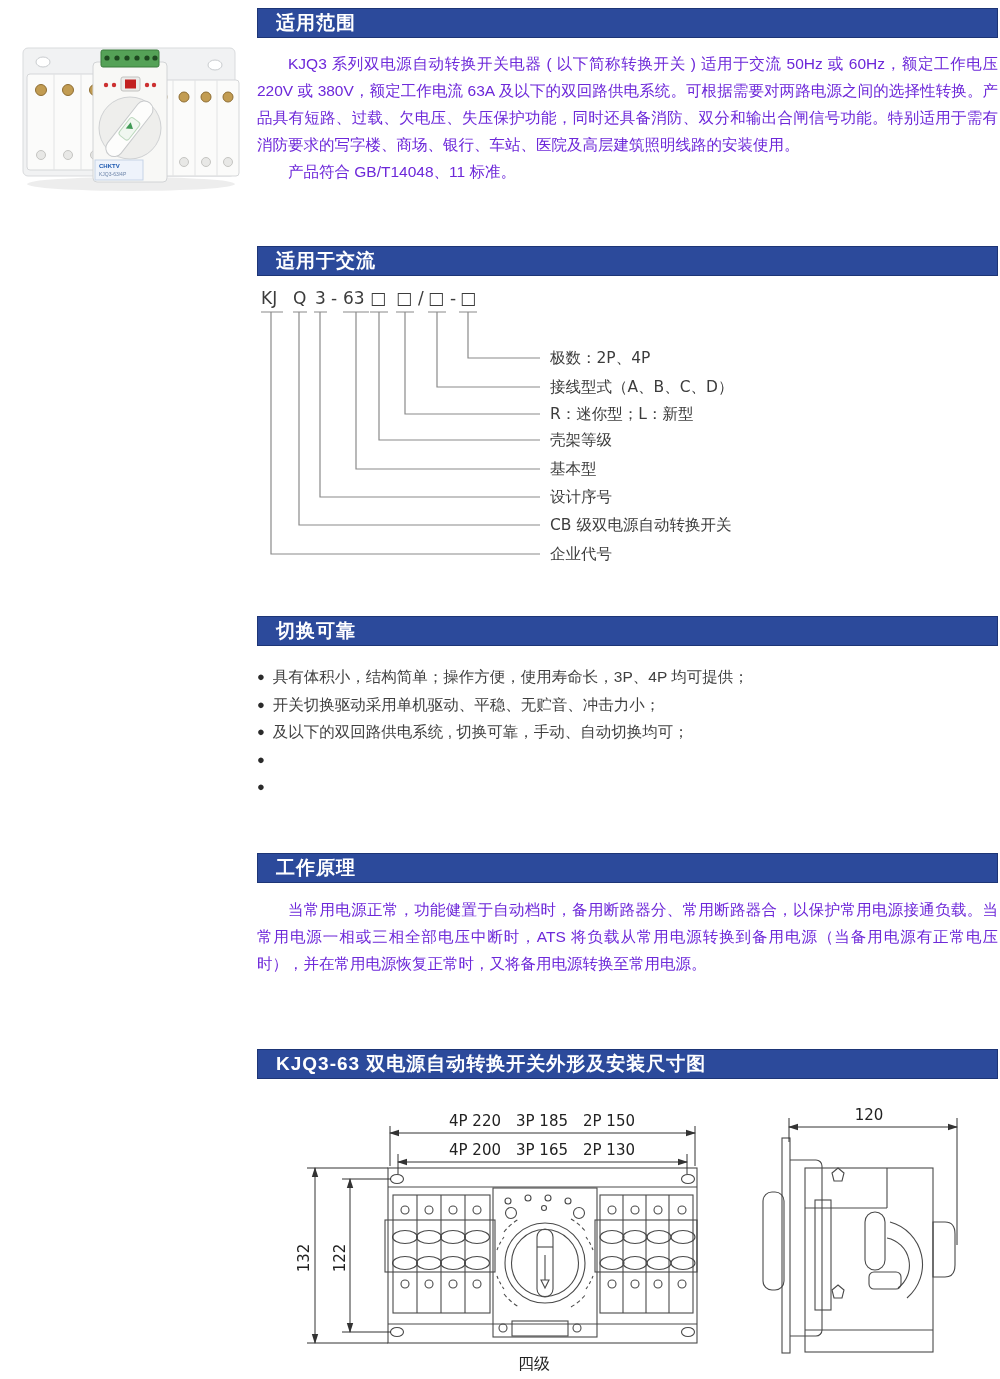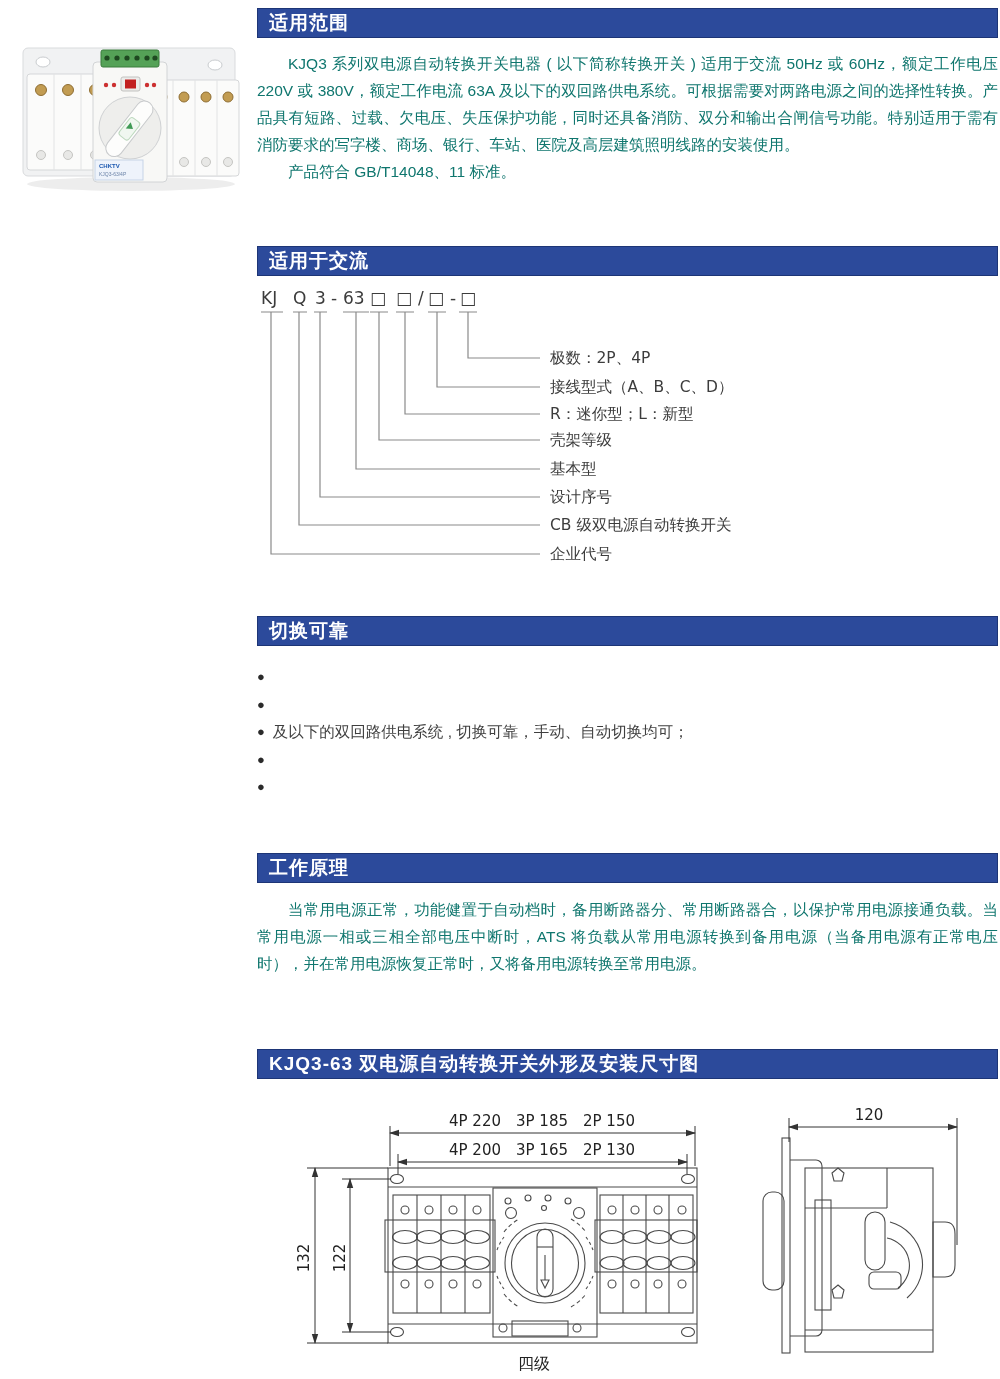--- a/index.html
+++ b/index.html
@@ -8,25 +8,25 @@
     width:1000px; height:1379px; position:relative; overflow:hidden;
     font-family:"Liberation Sans","DejaVu Sans",sans-serif;
     color:#3f3f3f;
   }
   .photo { position:absolute; left:5px; top:22px; width:248px; height:176px; }
   .content { position:absolute; left:257px; top:0; width:741px; }
   .sec-header {
     position:absolute; left:0; width:741px; height:30px;
     background:#2c4a9b; border:1px solid #1d3576;
     color:#ffffff; font-size:19px; font-weight:bold;
-    line-height:28px; padding-left:11px; letter-spacing:1px;
+    line-height:28px; padding-left:18px; letter-spacing:1px;
   }
   .para {
     position:absolute; left:0; width:741px;
-    font-size:15.5px; line-height:27px; text-align:justify; color:#0f766e;
+    font-size:15.5px; line-height:27px; text-align:justify; color:#6d28d9;
   }
   .indent { text-indent:2em; }
   .features { position:absolute; left:0; top:663px; width:741px; list-style:none; }
   .features li {
     font-size:15.5px; line-height:27.5px; color:#3f3f3f;
     display:flex; align-items:flex-start;
   }
   .features .dot { font-size:13px; margin-right:8px; line-height:27.5px; color:#2a2a2a; }
   svg text { white-space:pre; }
   .model-svg { position:absolute; left:0; top:282px; }
@@ -154,23 +154,25 @@
       <text x="293" y="277">企业代号</text>
     </g>
   </svg>
 
   <div class="sec-header" style="top:616px">
     <span>切换可靠</span>
   </div>
   <ul class="features">
     <li>
       <span class="dot">●</span>
-      </li>
-    <li>
-      <span class="dot">●</span>
+      <span>具有体积小，结构简单；操作方便，使用寿命长，3P、4P 均可提供；</span>
+      </li>
+    <li>
+      <span class="dot">●</span>
+      <span>开关切换驱动采用单机驱动、平稳、无贮音、冲击力小；</span>
       </li>
     <li>
       <span class="dot">●</span>
       <span>及以下的双回路供电系统 , 切换可靠，手动、自动切换均可；</span>
       </li>
     <li>
       <span class="dot">●</span>
       </li>
     <li>
       <span class="dot">●</span>

